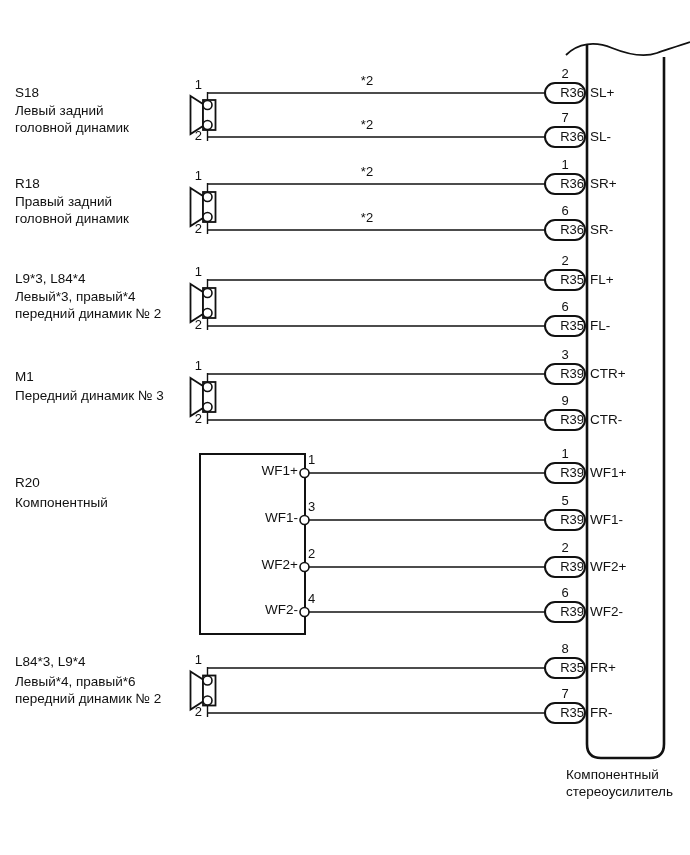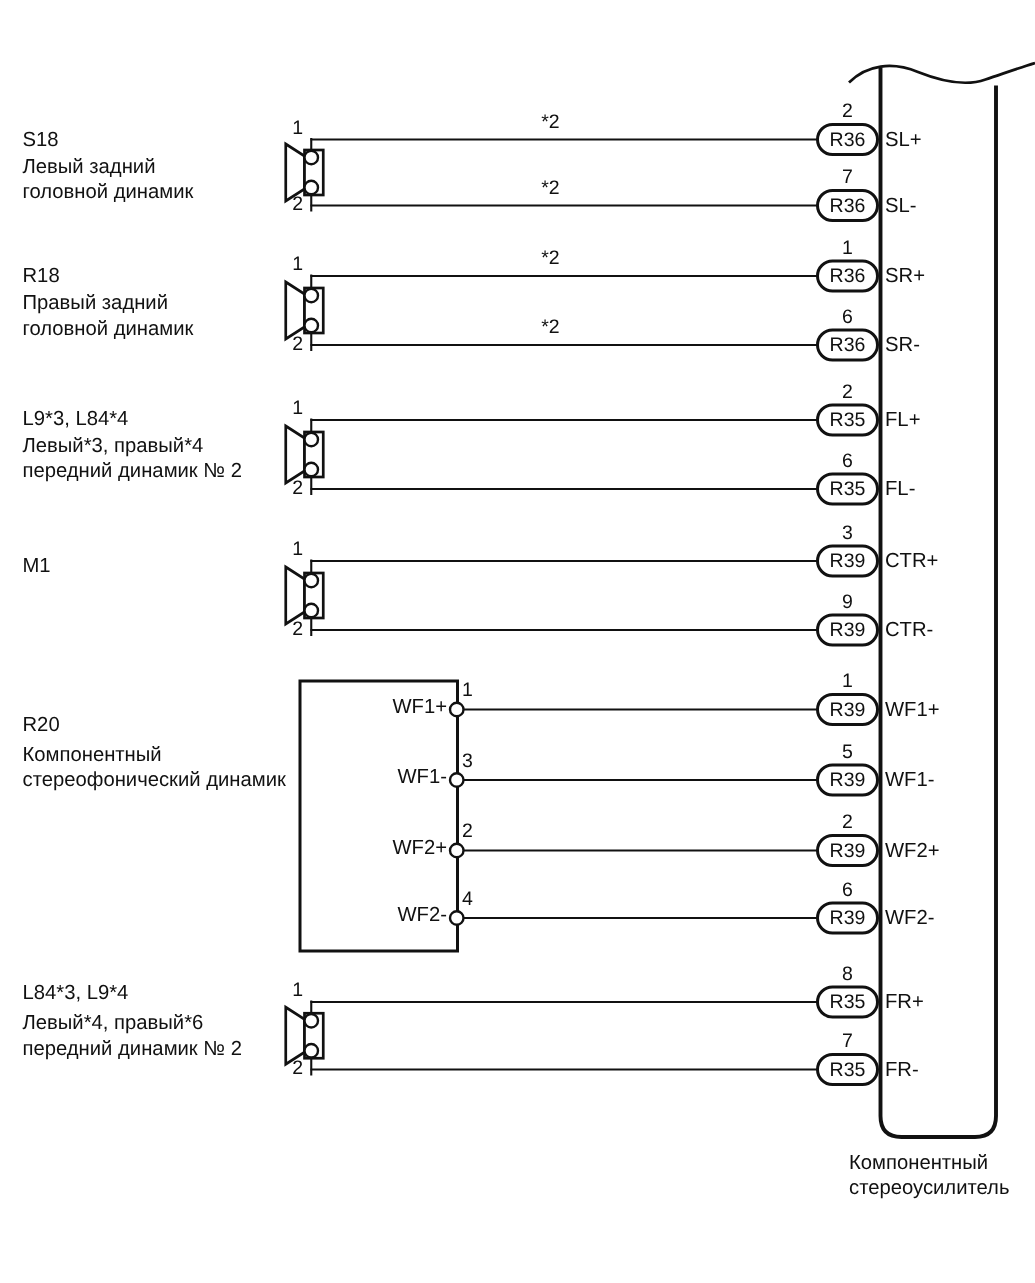--- a/index.html
+++ b/index.html
@@ -9,21 +9,21 @@
   .t{position:absolute;font-size:13.5px;line-height:17px;white-space:nowrap;color:#111;}
   .pin{position:absolute;font-size:13px;line-height:14px;white-space:nowrap;color:#111;}
   .spk-pin{width:22px;text-align:right;}
   .box-pin{left:308px;}
   .wf-label{position:absolute;left:228px;width:70px;text-align:right;font-size:13.5px;
             line-height:16px;color:#111;}
   .star{position:absolute;left:352px;width:30px;text-align:center;font-size:13px;color:#111;}
   .amp-pin{position:absolute;left:544px;width:42px;text-align:center;font-size:13px;
            line-height:14px;color:#111;}
   .pill{position:absolute;left:544px;width:42px;height:22px;box-sizing:border-box;
-        border:2px solid #111;border-radius:12px;background:#fff;text-align:center;
+        border:2px solid #111;border-radius:12px;background:#fff;text-align:right;
         font-size:13px;line-height:18px;color:#111;}
   .sig{position:absolute;left:590px;font-size:13.5px;line-height:16px;white-space:nowrap;color:#111;}
 </style>
 </head>
 <body>
 
 <div id="stage">
 
   <svg id="wiring-svg" width="690" height="855" viewBox="0 0 690 855">
 
@@ -109,24 +109,24 @@
 
   <div class="t" style="left:15px;top:175px">R18</div>
   <div class="t" style="left:15px;top:193px">Правый задний</div>
   <div class="t" style="left:15px;top:210px">головной динамик</div>
 
   <div class="t" style="left:15px;top:270px">L9*3, L84*4</div>
   <div class="t" style="left:15px;top:288px">Левый*3, правый*4</div>
   <div class="t" style="left:15px;top:305px">передний динамик № 2</div>
 
   <div class="t" style="left:15px;top:368px">M1</div>
+  <div class="t" style="left:15px;top:387px">Передний динамик № 3</div>
 
   <div class="t" style="left:15px;top:474px">R20</div>
   <div class="t" style="left:15px;top:494px">Компонентный</div>
-  <div class="t" style="left:15px;top:511px">стереофонический динамик</div>
 
   <div class="t" style="left:15px;top:653px">L84*3, L9*4</div>
   <div class="t" style="left:15px;top:673px">Левый*4, правый*6</div>
   <div class="t" style="left:15px;top:690px">передний динамик № 2</div>
 
   <div class="pin spk-pin" style="left:180px;top:78px">1</div>
   <div class="pin spk-pin" style="left:180px;top:129px">2</div>
   <div class="pin spk-pin" style="left:180px;top:169px">1</div>
   <div class="pin spk-pin" style="left:180px;top:222px">2</div>
   <div class="pin spk-pin" style="left:180px;top:265px">1</div>

